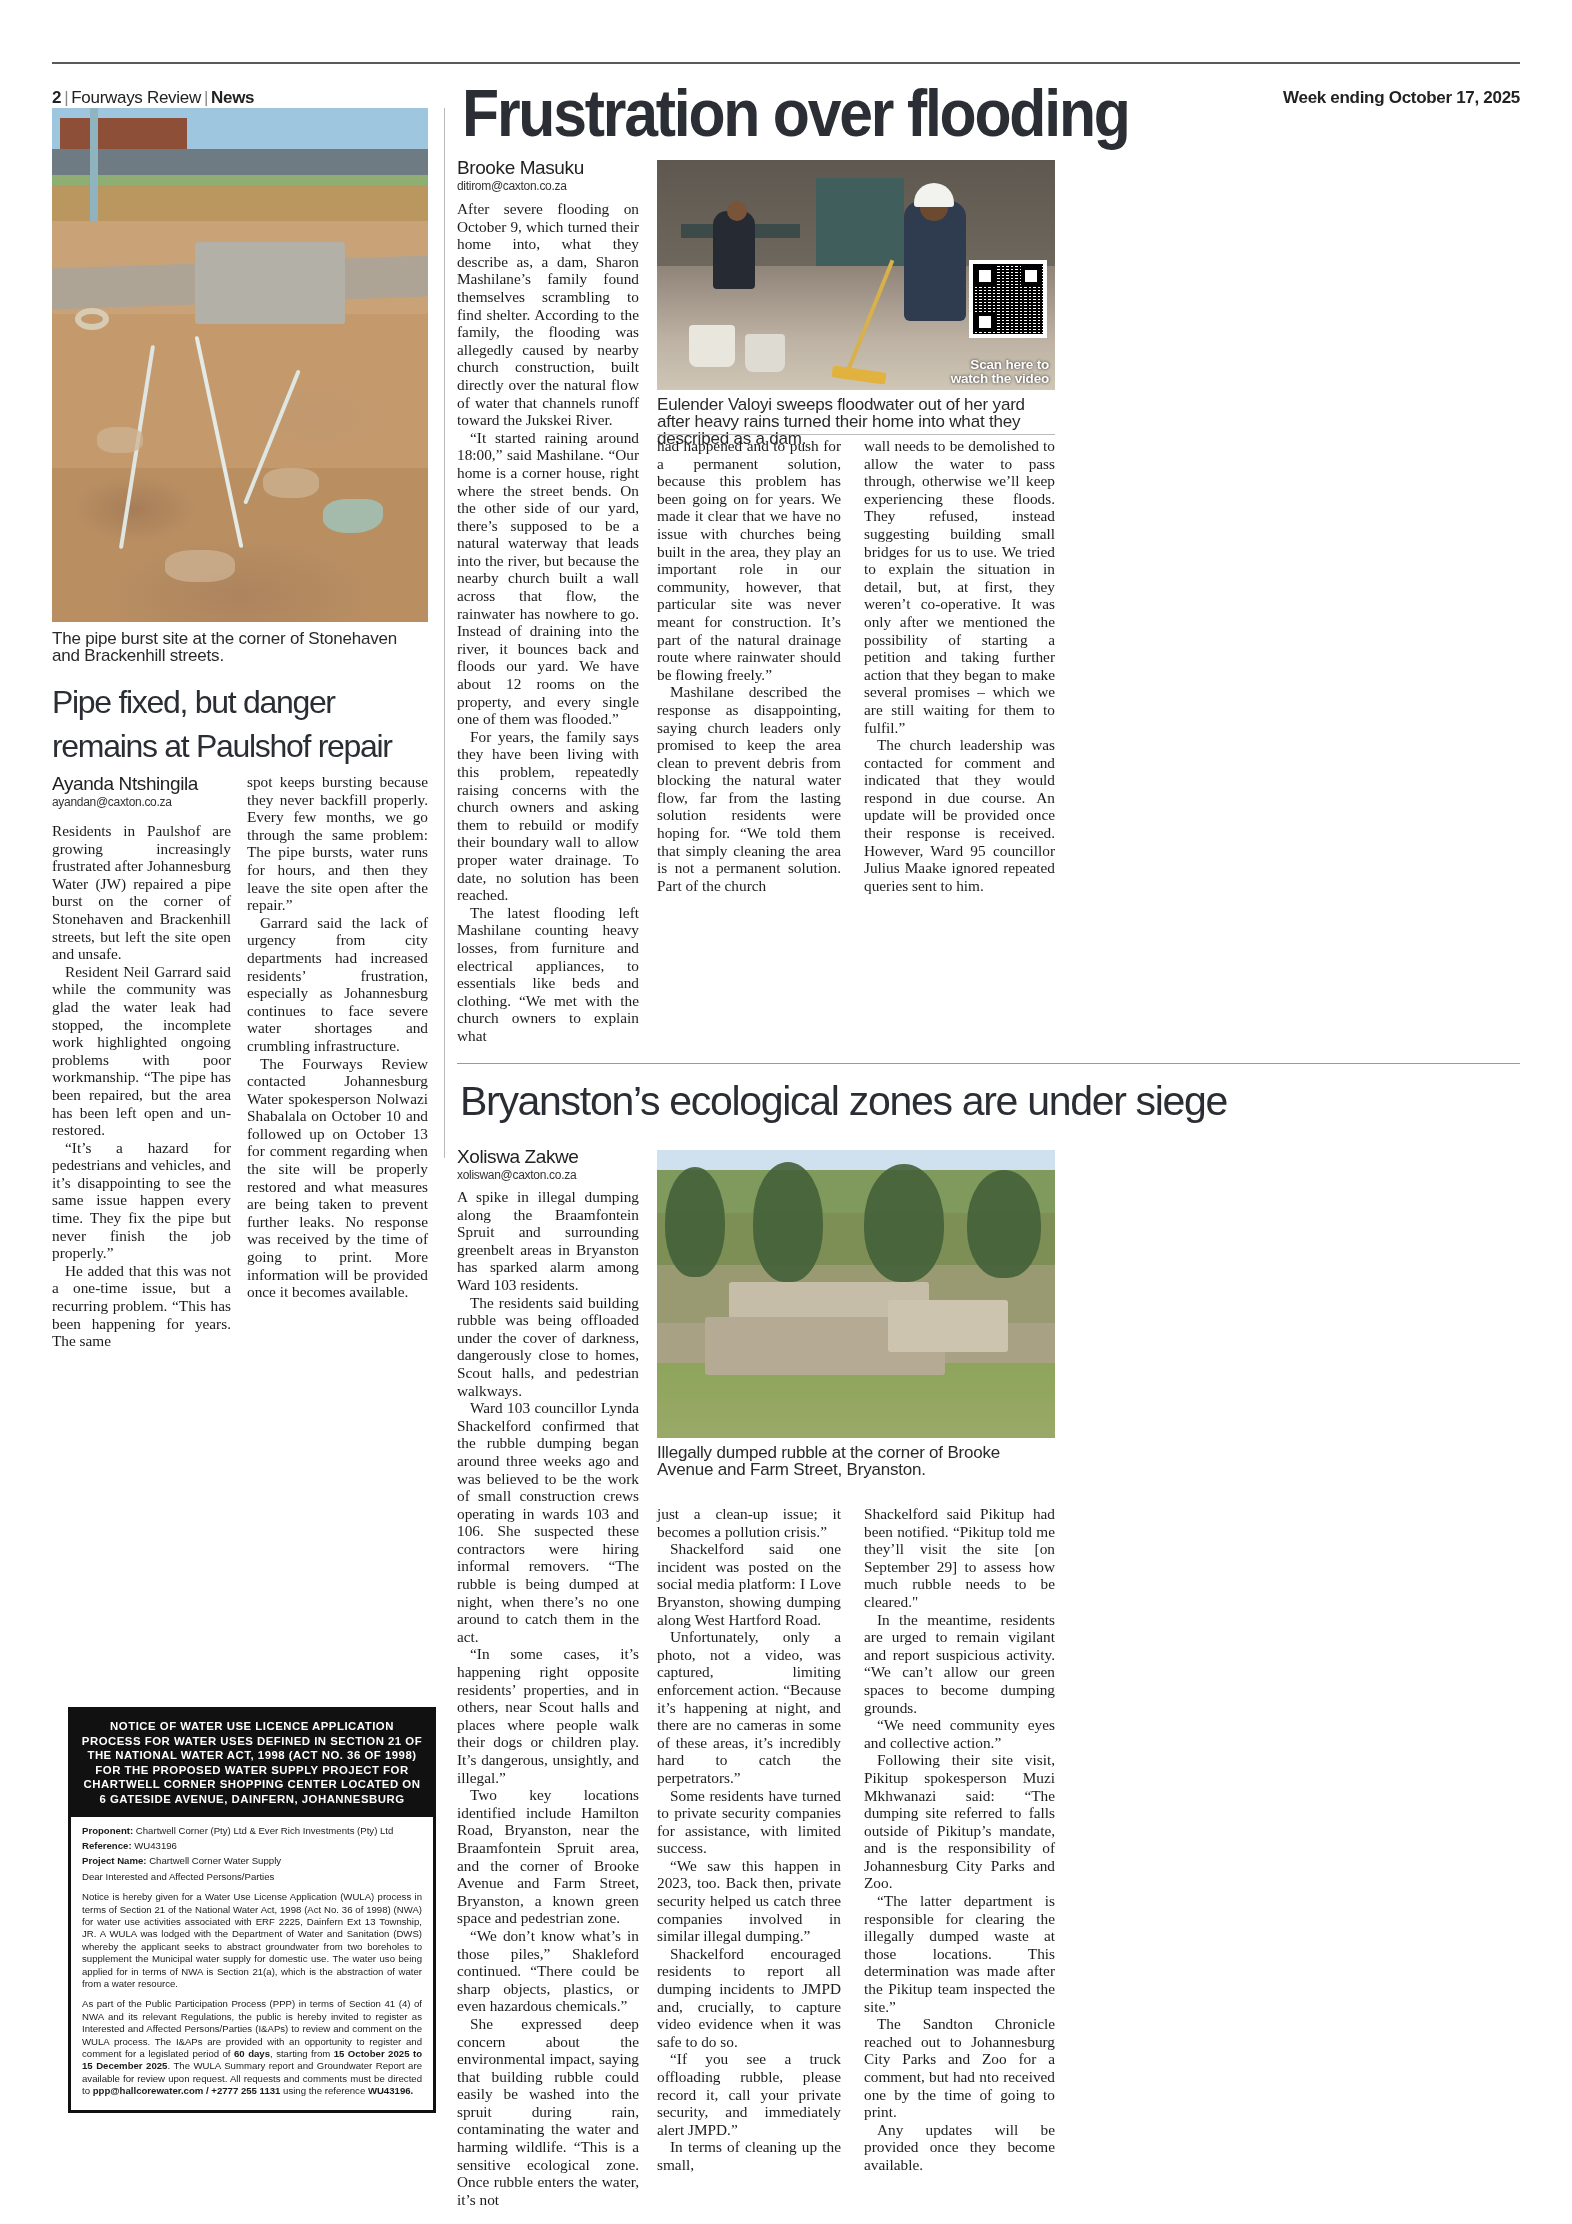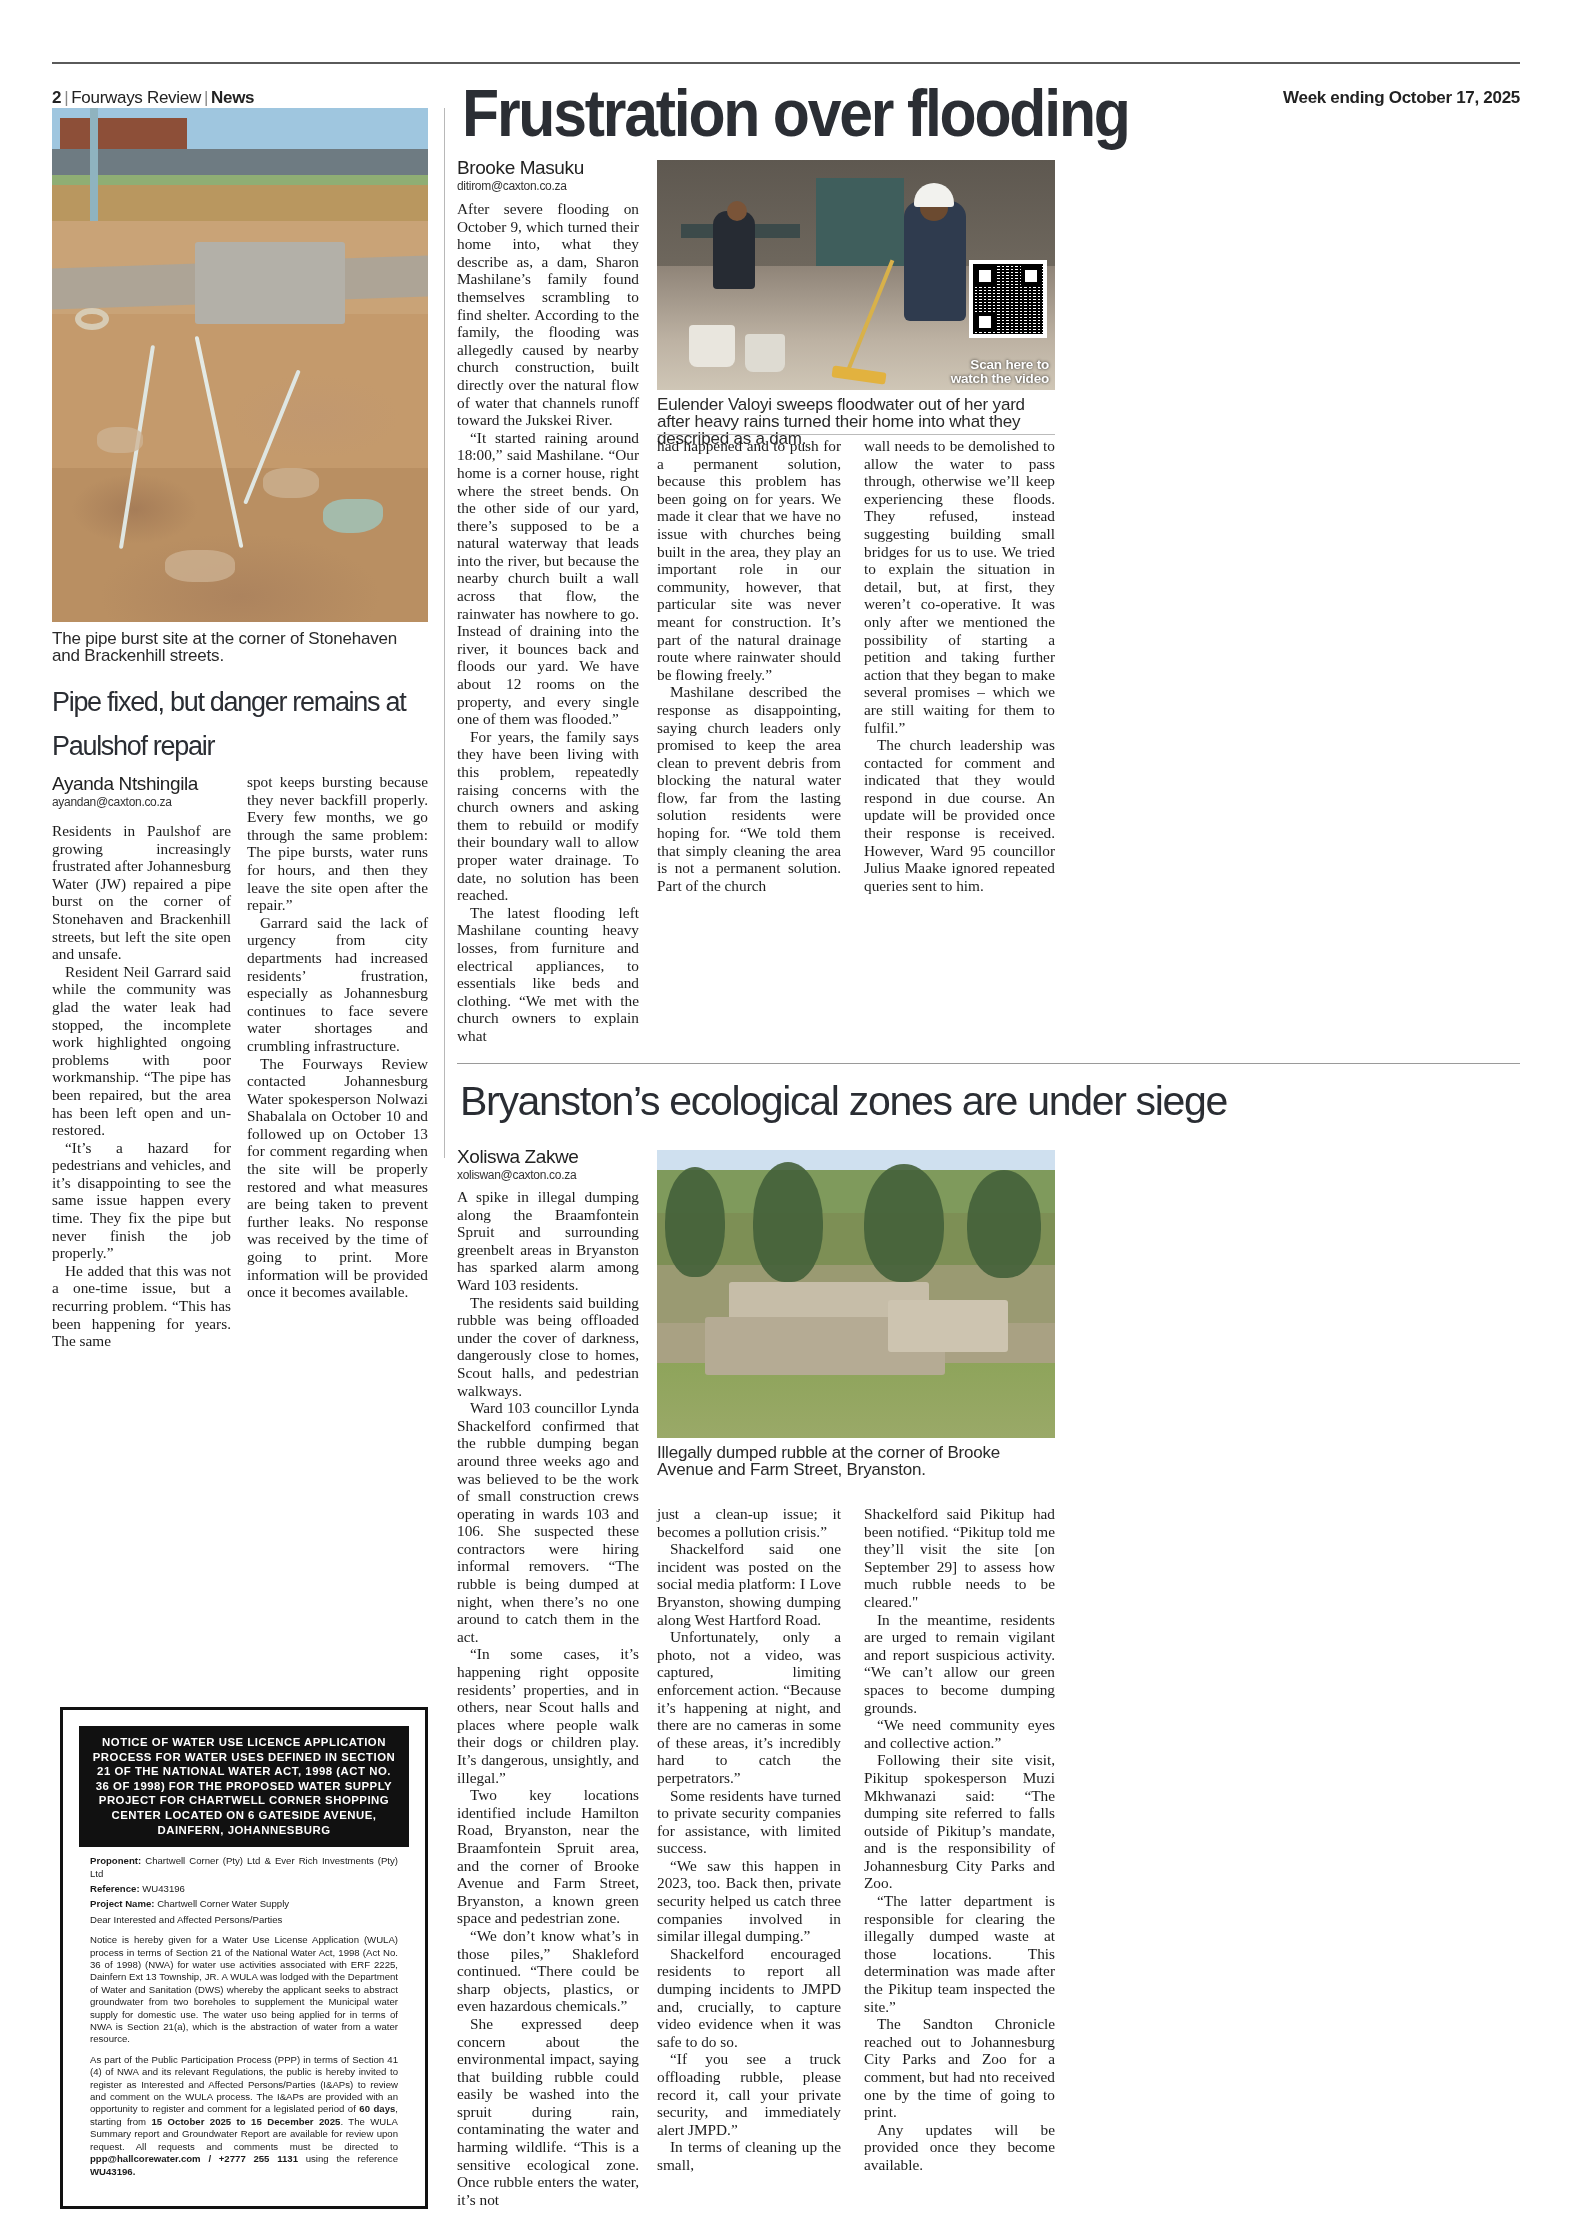--- a/index.html
+++ b/index.html
@@ -52,21 +52,21 @@
   .photo-pipe .ring { position:absolute; left:6%; top:39%; width:34px; height:22px; border:6px solid #d7cbb4; border-radius:50%; }
   .photo-pipe .rock { position:absolute; border-radius:40%; background:#cdb394; opacity:.75; }
   .photo-pipe .debris { position:absolute; left:72%; top:76%; width:60px; height:34px; background:#9fc5be; border-radius:40% 30% 50% 40%; opacity:.8; }
   .photo-pipe .pole { position:absolute; left:10%; top:0; width:8px; height:22%; background:#8fb3bf; }
 
   .cap-pipe { position:absolute; left:52px; top:630px; width:376px; }
 
   .hl-pipe {
     position:absolute; left:52px; top:680px; width:392px;
     font-family:"Liberation Sans", sans-serif;
-    font-size:27px; line-height:44px; font-weight:normal;
+    font-size:32px; line-height:44px; font-weight:normal;
     letter-spacing:-1.3px; color:#2a2d33;
   }
 
   .pipe-byline { position:absolute; left:52px; top:773px; width:180px; }
   .pipe-cols { position:absolute; left:52px; top:822px; width:376px; display:flex; gap:18px; }
   .pipe-cols .col { width:179px; }
   .pipe-cols-right { position:absolute; left:247px; top:773px; width:181px; }
 
   
   .vrule-main { position:absolute; left:444px; top:108px; width:1px; height:1050px; background:#b8b8b8; }
@@ -146,22 +146,22 @@
   }
   .photo-bry .tree { position:absolute; background:#44603a; border-radius:50% 50% 45% 45%; opacity:.9; }
   .photo-bry .rubble { position:absolute; background:#c6bda8; border-radius:3px; }
   .photo-bry .grass { position:absolute; left:0; bottom:0; width:100%; height:26%; background:linear-gradient(#8ea45b,#9aa968); }
   .cap-bry { position:absolute; left:657px; top:1444px; width:398px; }
   .bry-col3 { position:absolute; left:657px; top:1505px; width:184px; }
   .bry-col4 { position:absolute; left:864px; top:1505px; width:191px; }
 
   
   .notice {
-    position:absolute; left:60px; top:1707px; width:368px;
-    border:3px solid #111; background:#fff; padding:16px;
+    position:absolute; left:68px; top:1707px; width:368px;
+    border:3px solid #111; background:#fff; padding:0;
   }
   .notice-head {
     background:#111; color:#fff; padding:9px 10px 10px;
     font-family:"Liberation Sans", sans-serif; font-weight:bold;
     font-size:11.4px; line-height:14.6px; letter-spacing:.5px; text-align:center;
   }
   .notice-body { padding:8px 11px 12px; font-family:"Liberation Sans", sans-serif; font-size:9.6px; line-height:12.4px; color:#1a1a1a; text-align:justify; }
   .notice-body .kv { margin-bottom:3px; }
   .notice-body .kv b { font-weight:bold; }
   .notice-body p { margin:0 0 8px; }

